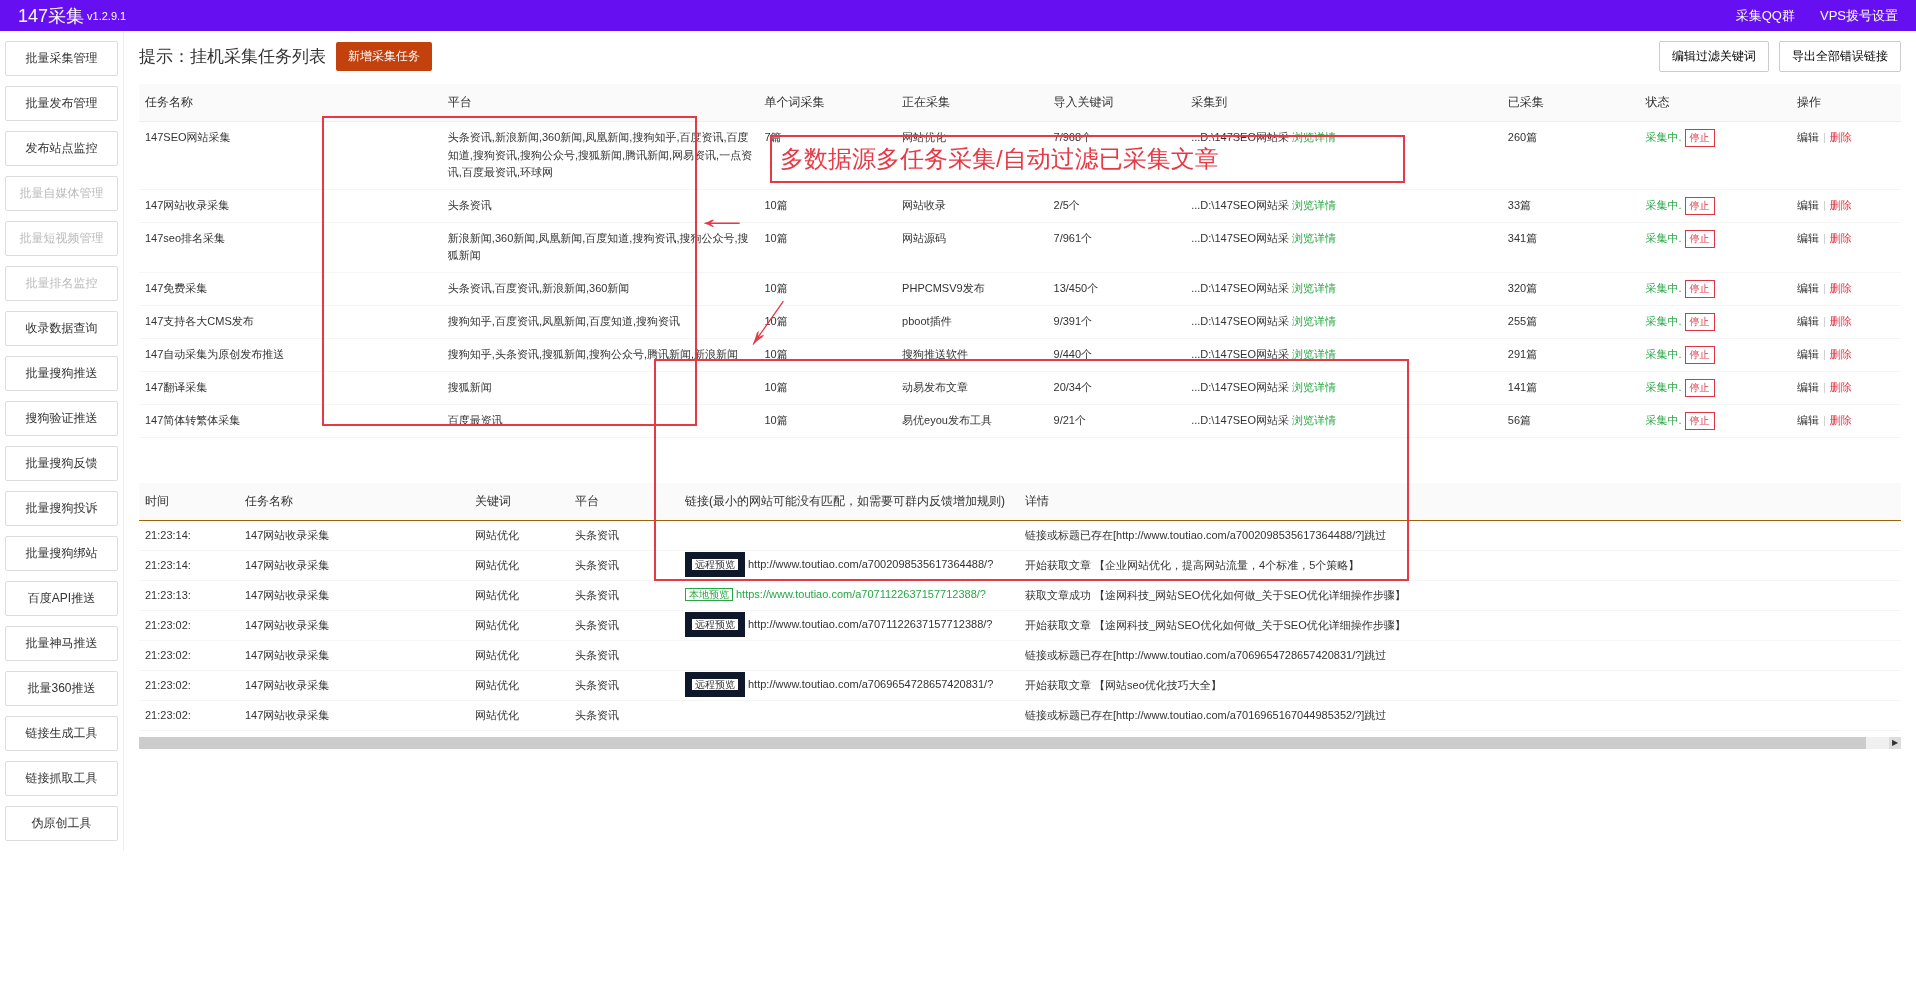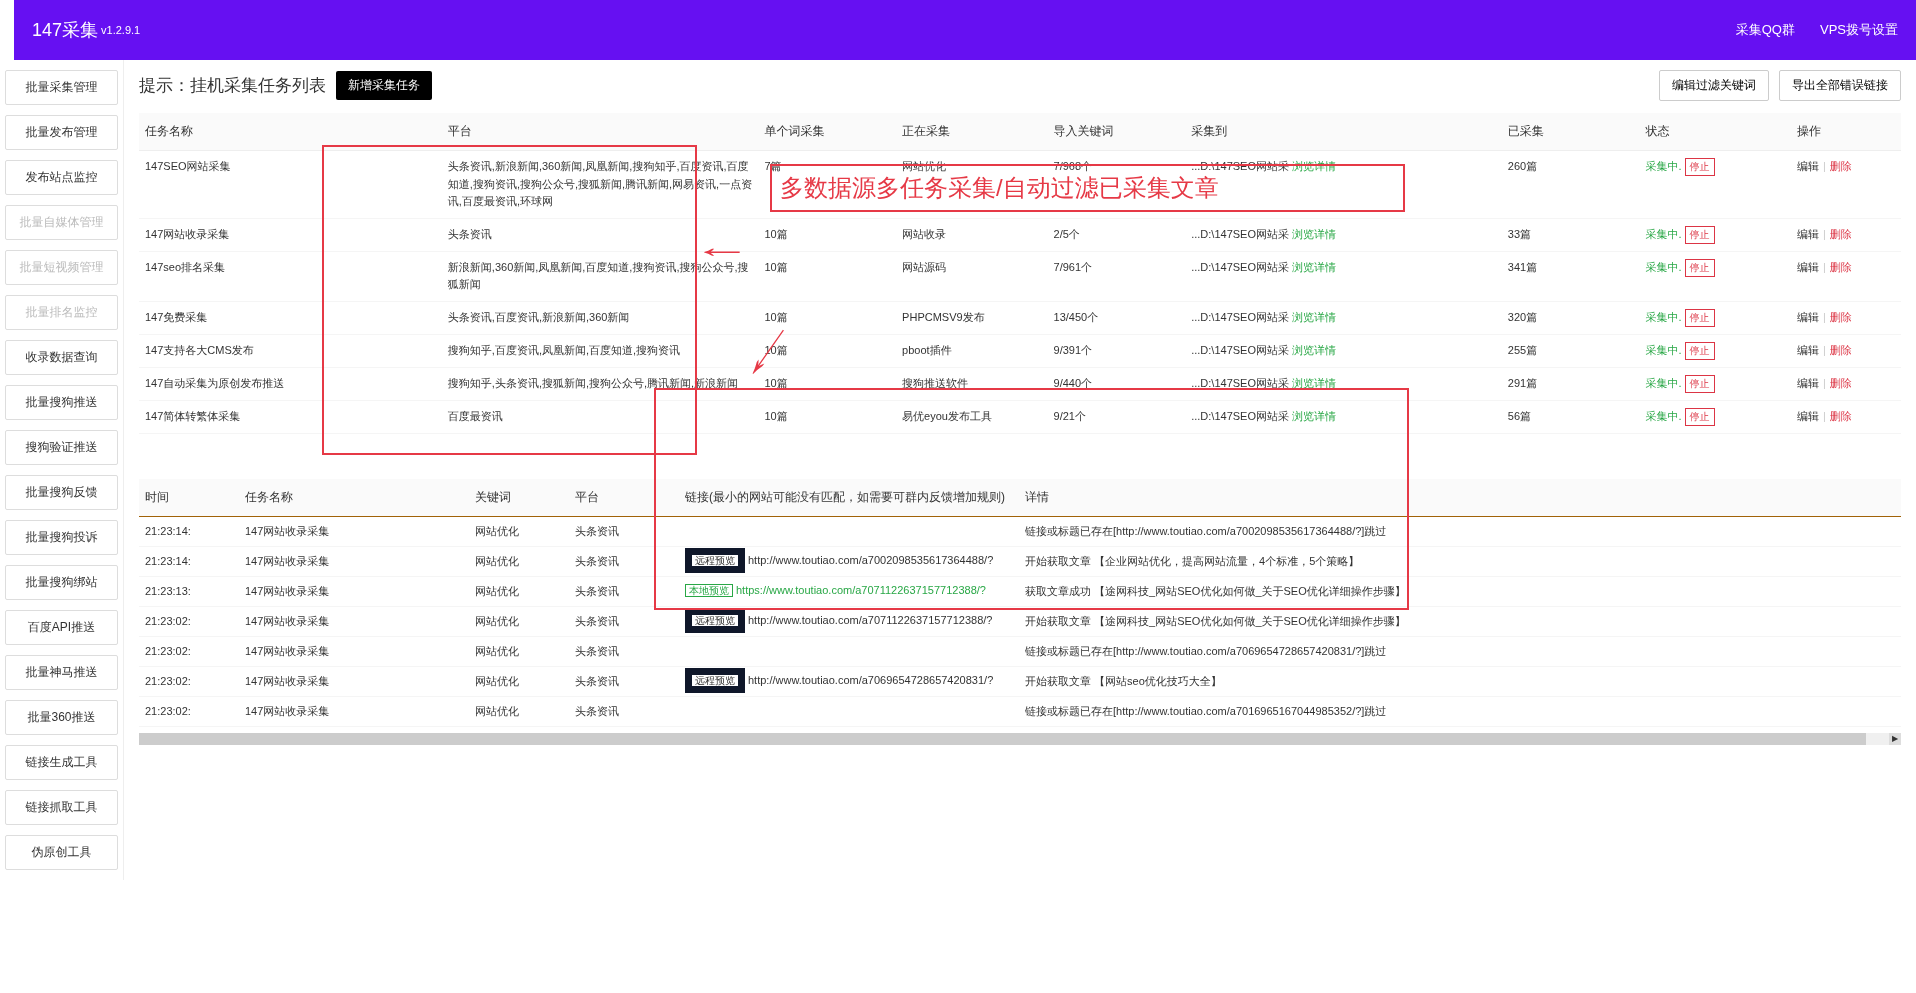--- a/index.html
+++ b/index.html
@@ -1,34 +1,34 @@
 <!DOCTYPE html>
 <html><head>
   <meta charset="utf-8">
   <style>
     * { margin: 0; padding: 0; box-sizing: border-box; }
     body { font-family: "Microsoft YaHei", Arial, sans-serif; font-size: 12px; color: #333; background: #fff; }
     
-    .header { background: #6610f2; color: #fff; height: 60px; display: flex; align-items: center; padding: 0 18px; margin-left: 14px; }
+    .header { background: #6610f2; color: #fff; height: 31px; display: flex; align-items: center; padding: 0 18px; }
     .app-title { font-size: 18px; font-weight: 500; }
     .app-version { font-size: 11px; margin-left: 3px; }
     .header-right { margin-left: auto; display: flex; gap: 25px; text-align: right; }
     .header-link { color: #fff; cursor: pointer; font-size: 13px; }
     
     .body-wrap { display: flex; }
     
     .sidebar { width: 124px; padding: 10px 5px; border-right: 1px solid #eee; display: flex; flex-direction: column; gap: 10px; }
     .sidebar-btn { border: 1px solid #ddd; background: #fff; padding: 8px 4px; text-align: center; cursor: pointer; font-size: 12px; border-radius: 2px; color: #333; }
     .sidebar-btn.disabled { color: #bbb; cursor: not-allowed; }
     
     .main { flex: 1; padding: 10px 15px; position: relative; overflow: hidden; }
     
     .title-row { display: flex; align-items: center; gap: 10px; margin-bottom: 12px; }
     .page-title { font-size: 17px; font-weight: 500; }
-    .btn-primary { background: #000000; color: #fff; border: none; padding: 6px 12px; cursor: pointer; font-size: 12px; border-radius: 2px; }
+    .btn-primary { background: #c2410c; color: #fff; border: none; padding: 6px 12px; cursor: pointer; font-size: 12px; border-radius: 2px; }
     .btn-default { background: #fff; border: 1px solid #ccc; padding: 6px 12px; cursor: pointer; font-size: 12px; border-radius: 2px; }
     .title-actions { margin-left: auto; display: flex; gap: 10px; }
     
     .table { width: 100%; border-collapse: collapse; }
     .table th { text-align: left; font-weight: 500; padding: 10px 6px; background: #fafafa; border-bottom: 1px solid #eee; font-size: 12px; }
     .table td { padding: 7px 6px; border-bottom: 1px solid #f5f5f5; vertical-align: top; font-size: 11px; line-height: 1.6; }
     
     .col-name { width: 220px; }
     .col-platform { width: 230px; }
     .col-single { width: 100px; }
@@ -192,20 +192,31 @@
             <td>搜狗知乎,头条资讯,搜狐新闻,搜狗公众号,腾讯新闻,新浪新闻</td>
             <td>10篇</td>
             <td>搜狗推送软件</td>
             <td>9/440个</td>
             <td>...D:\147SEO网站采 <span class="link-green">浏览详情</span></td>
             <td>291篇</td>
             <td><span class="status-green">采集中.</span> <span class="btn-stop">停止</span></td>
             <td><span class="op-edit">编辑</span><span class="sep">|</span><span class="op-del">删除</span></td>
           </tr>
           <tr>
+            <td>147翻译采集</td>
+            <td>搜狐新闻</td>
+            <td>10篇</td>
+            <td>动易发布文章</td>
+            <td>20/34个</td>
+            <td>...D:\147SEO网站采 <span class="link-green">浏览详情</span></td>
+            <td>141篇</td>
+            <td><span class="status-green">采集中.</span> <span class="btn-stop">停止</span></td>
+            <td><span class="op-edit">编辑</span><span class="sep">|</span><span class="op-del">删除</span></td>
+          </tr>
+          <tr>
             <td>147简体转繁体采集</td>
             <td>百度最资讯</td>
             <td>10篇</td>
             <td>易优eyou发布工具</td>
             <td>9/21个</td>
             <td>...D:\147SEO网站采 <span class="link-green">浏览详情</span></td>
             <td>56篇</td>
             <td><span class="status-green">采集中.</span> <span class="btn-stop">停止</span></td>
             <td><span class="op-edit">编辑</span><span class="sep">|</span><span class="op-del">删除</span></td>
           </tr>

